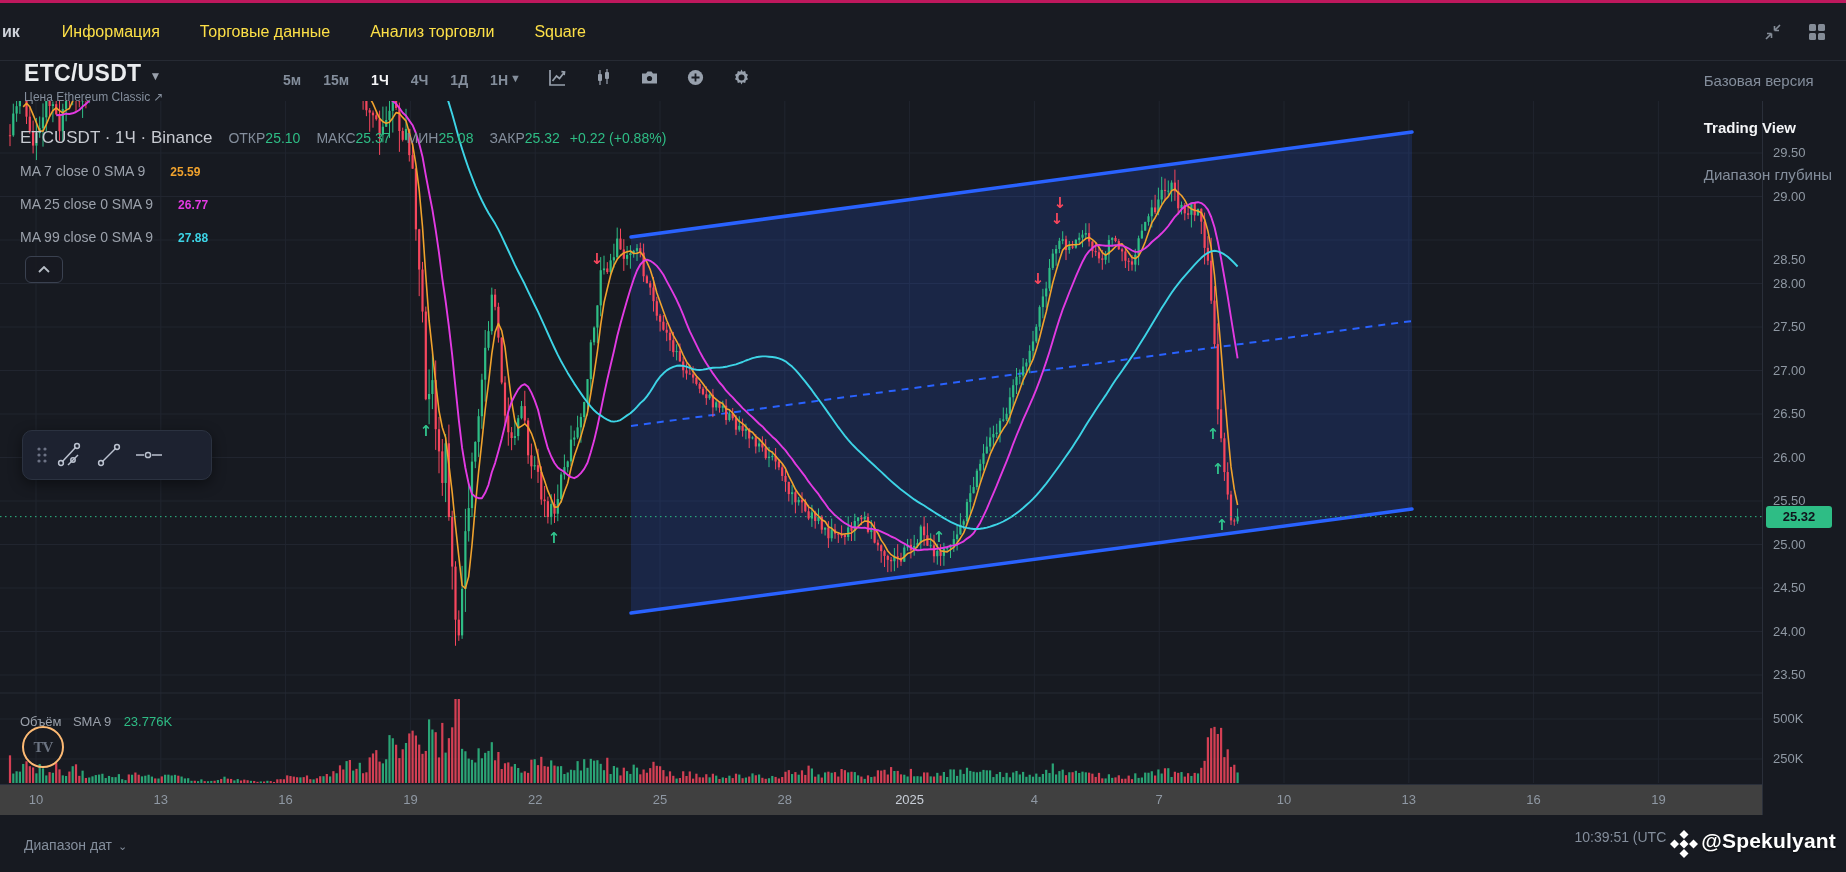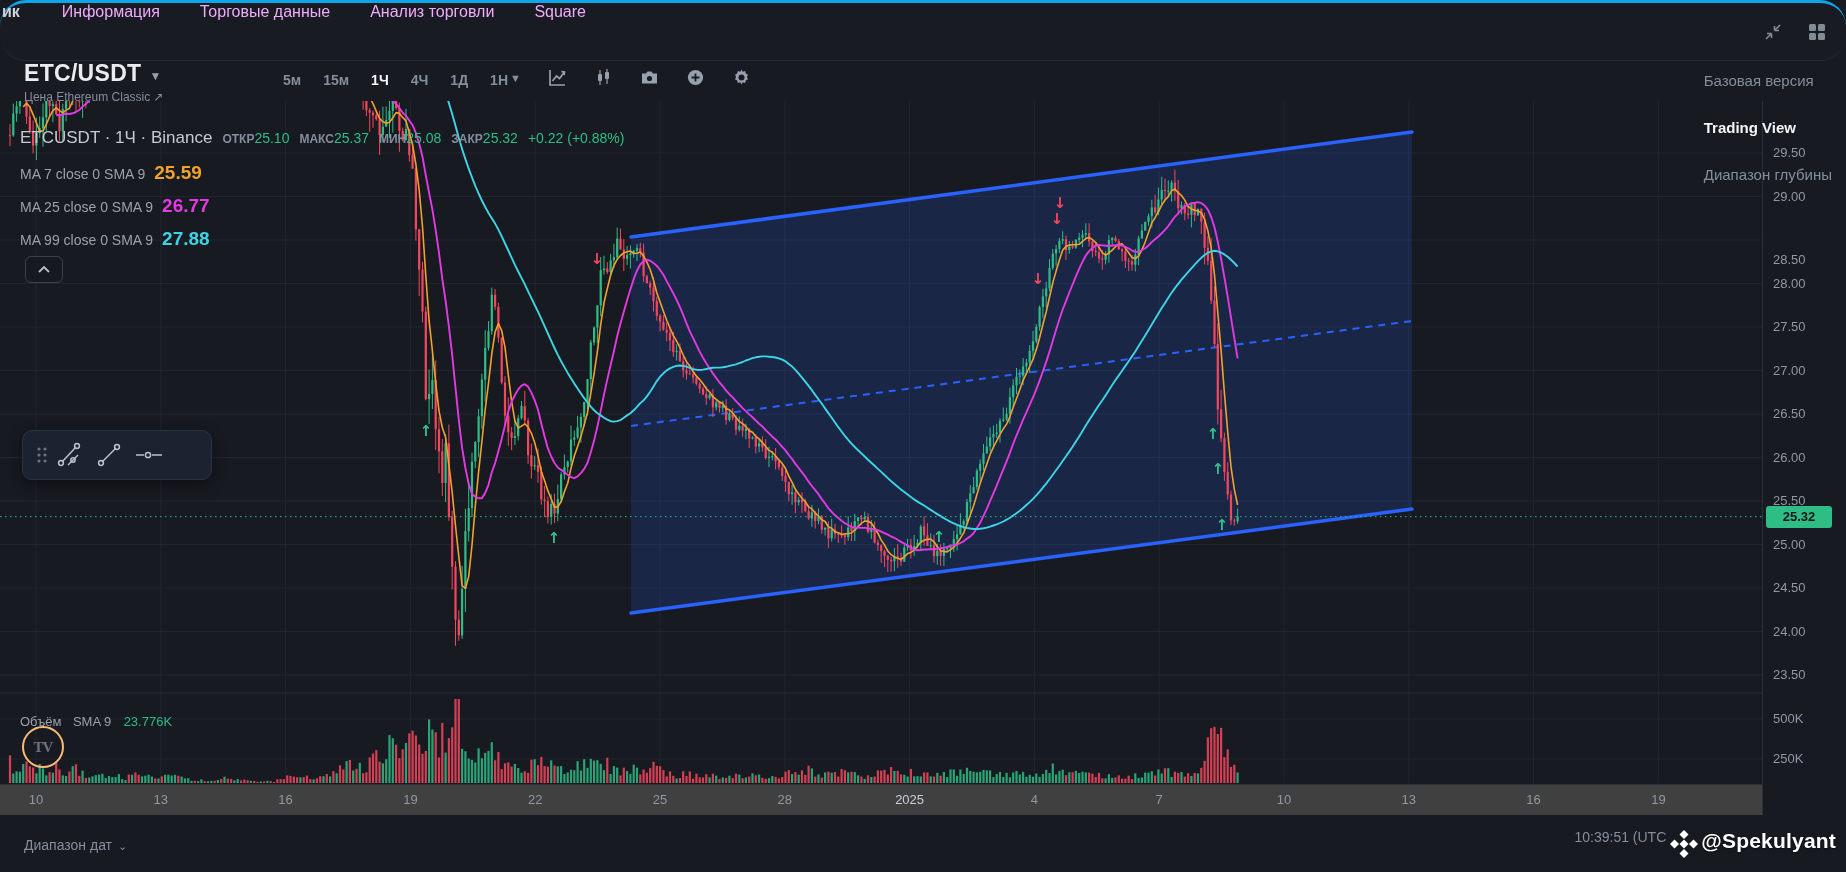--- a/index.html
+++ b/index.html
@@ -3,25 +3,25 @@
 <meta charset="utf-8">
 <style>
   * { margin:0; padding:0; box-sizing:border-box; }
   html,body { width:1846px; height:872px; background:#171a21; overflow:hidden;
     font-family:"Liberation Sans","DejaVu Sans",sans-serif; }
   #stage { position:relative; width:1846px; height:872px; background:#171a21; }
   svg#chart { position:absolute; left:0; top:0; }
 
   
   .topnav { position:absolute; left:0; top:0; width:1846px; height:61px;
-    background:#181b22; border-top:3px solid #0ea5e9; border-bottom:1px solid #262a33;
-    display:flex; z-index:30;border-radius:26px; }
+    background:#181b22; border-top:3px solid #be185d; border-bottom:1px solid #262a33;
+    display:flex; align-items:center; z-index:30; }
   .nav-partial { color:#cfd3da; font-size:16px; font-weight:bold; margin-left:2px; }
   .nav-items { display:flex; gap:40px; margin-left:42px; }
-  .nav-item { color:#f0abfc; font-size:16px; cursor:pointer; }
+  .nav-item { color:#fde047; font-size:16px; cursor:pointer; }
   .nav-right { position:absolute; right:20px; top:0; height:100%; display:flex; align-items:center; gap:26px; }
   .nav-ic { width:18px; height:18px; opacity:.85; }
 
   
   .chart-header { position:absolute; left:0; top:64px; width:1846px; height:37px;
     background:#171a21; z-index:30; }
   .sym-wrap { position:absolute; left:24px; top:-4px; }
   .sym-row { display:flex; align-items:center; gap:8px; }
   .sym-title { color:#eaecef; font-size:23px; font-weight:bold; letter-spacing:.3px; }
   .sym-caret { color:#9aa1ac; font-size:12px; margin-top:4px; }
@@ -32,26 +32,26 @@
   .tf-caret { color:#848e9c; font-size:11px; }
   .hdr-icons { position:absolute; left:510px; top:4px; display:flex; align-items:center; gap:27px; }
   .hdr-ic { width:19px; height:19px; }
   .hdr-tabs { position:absolute; right:14px; top:8px; display:flex; gap:30px;flex-direction:column; }
   .hdr-tab { color:#848e9c; font-size:15px; cursor:pointer; }
   .hdr-tab.active { color:#f4f5f7; font-weight:bold; }
 
   
   .legend { position:absolute; left:20px; top:128px; z-index:20; display:flex; align-items:baseline; white-space:nowrap; }
   .legend-title { color:#c7cad1; font-size:17px; }
-  .ohlc-label { color:#848e9c; font-size:12px; margin-left:10px;font-weight:bold; }
+  .ohlc-label { color:#848e9c; font-size:14px; margin-left:16px; }
   .ohlc-value { color:#2ebd85; font-size:14px; }
   .ohlc-change { color:#2ebd85; font-size:14px; margin-left:10px; }
   .ma-row { position:absolute; left:20px; z-index:20; white-space:nowrap; }
   .ma-label { color:#9ba1ab; font-size:14px; }
-  .ma-value { font-size:19px; font-weight:bold; margin-left:9px; }
+  .ma-value { font-size:12px; font-weight:bold; margin-left:25px; }
   .collapse-btn { position:absolute; left:25px; top:256px; width:38px; height:27px;
     border:1px solid #3a4150; border-radius:6px; background:rgba(23,26,33,.85);
     display:flex; align-items:center; justify-content:center; z-index:20; cursor:pointer; }
   .palette { position:absolute; left:22px; top:430px; width:190px; height:50px;
     background:#1d2230; border:1px solid #2b3240; border-radius:10px;
     box-shadow:0 4px 14px rgba(0,0,0,.45); z-index:20; display:flex; align-items:center; }
   .pal-drag { margin-left:12px; }
   .pal-tool { width:40px; height:36px; display:flex; align-items:center; justify-content:center; cursor:pointer; }
   .vol-legend { position:absolute; left:20px; top:712px; z-index:20; white-space:nowrap; }
   .vol-label { color:#9aa0aa; font-size:13px; }

